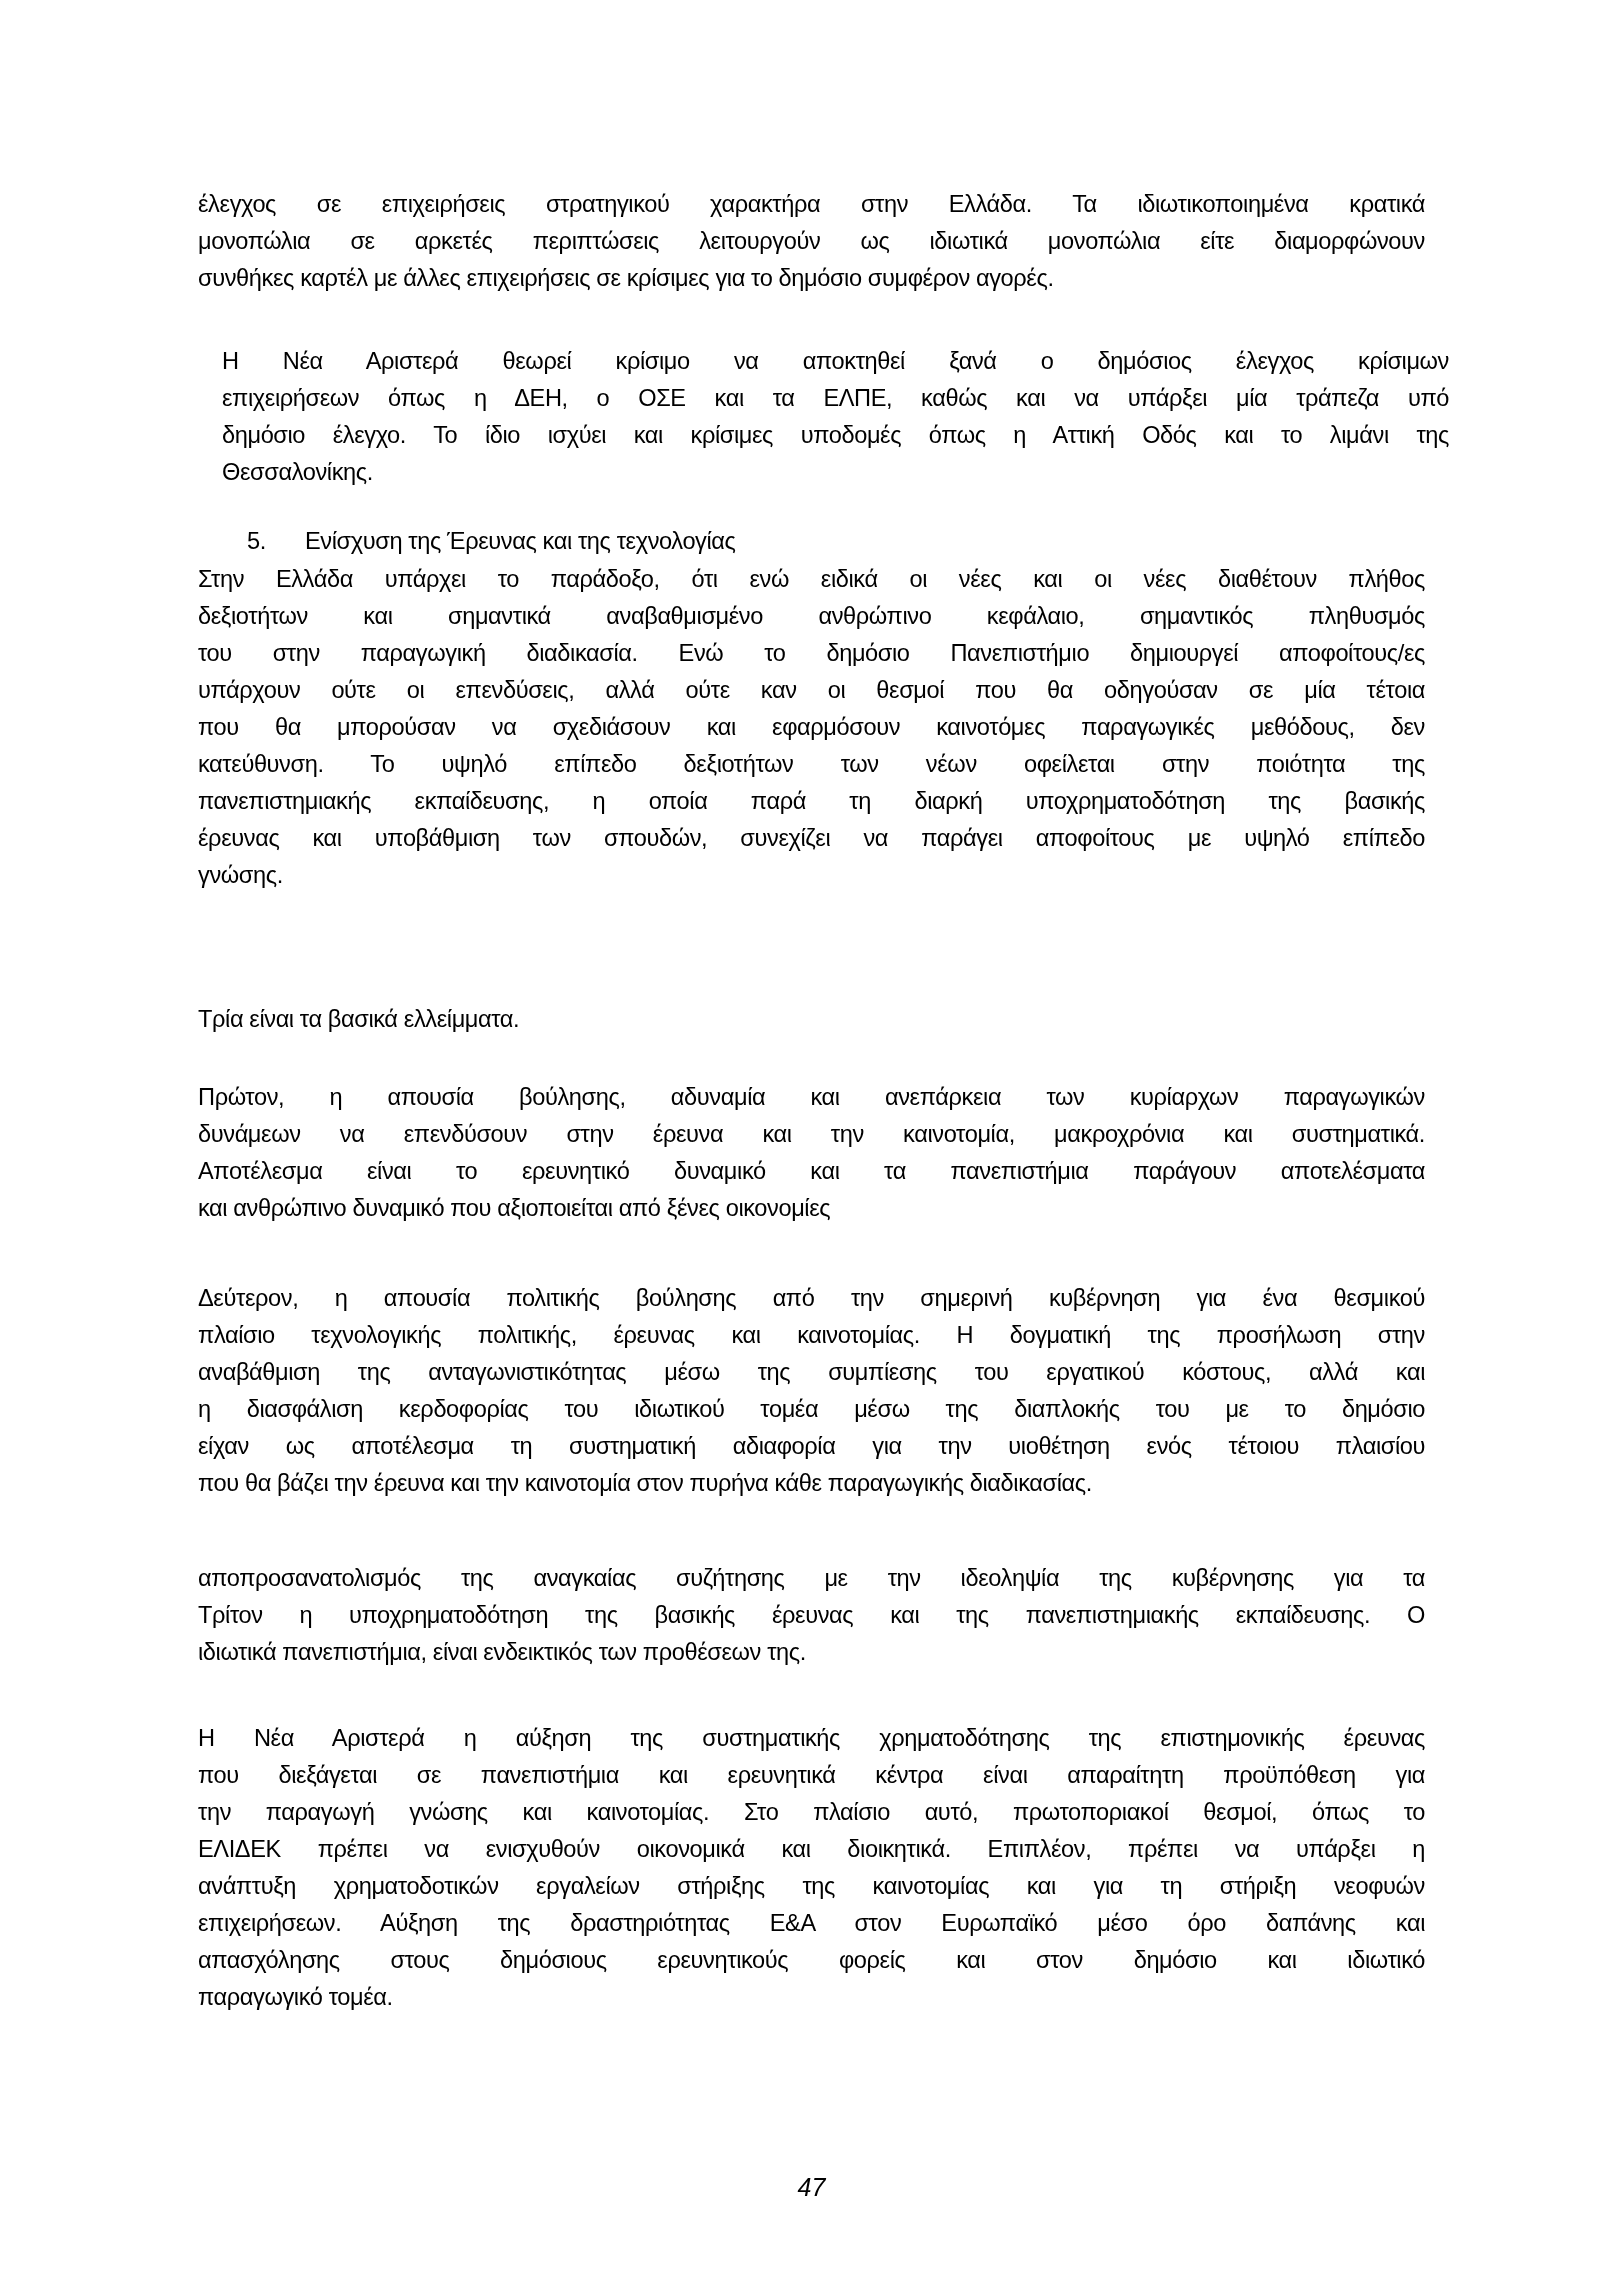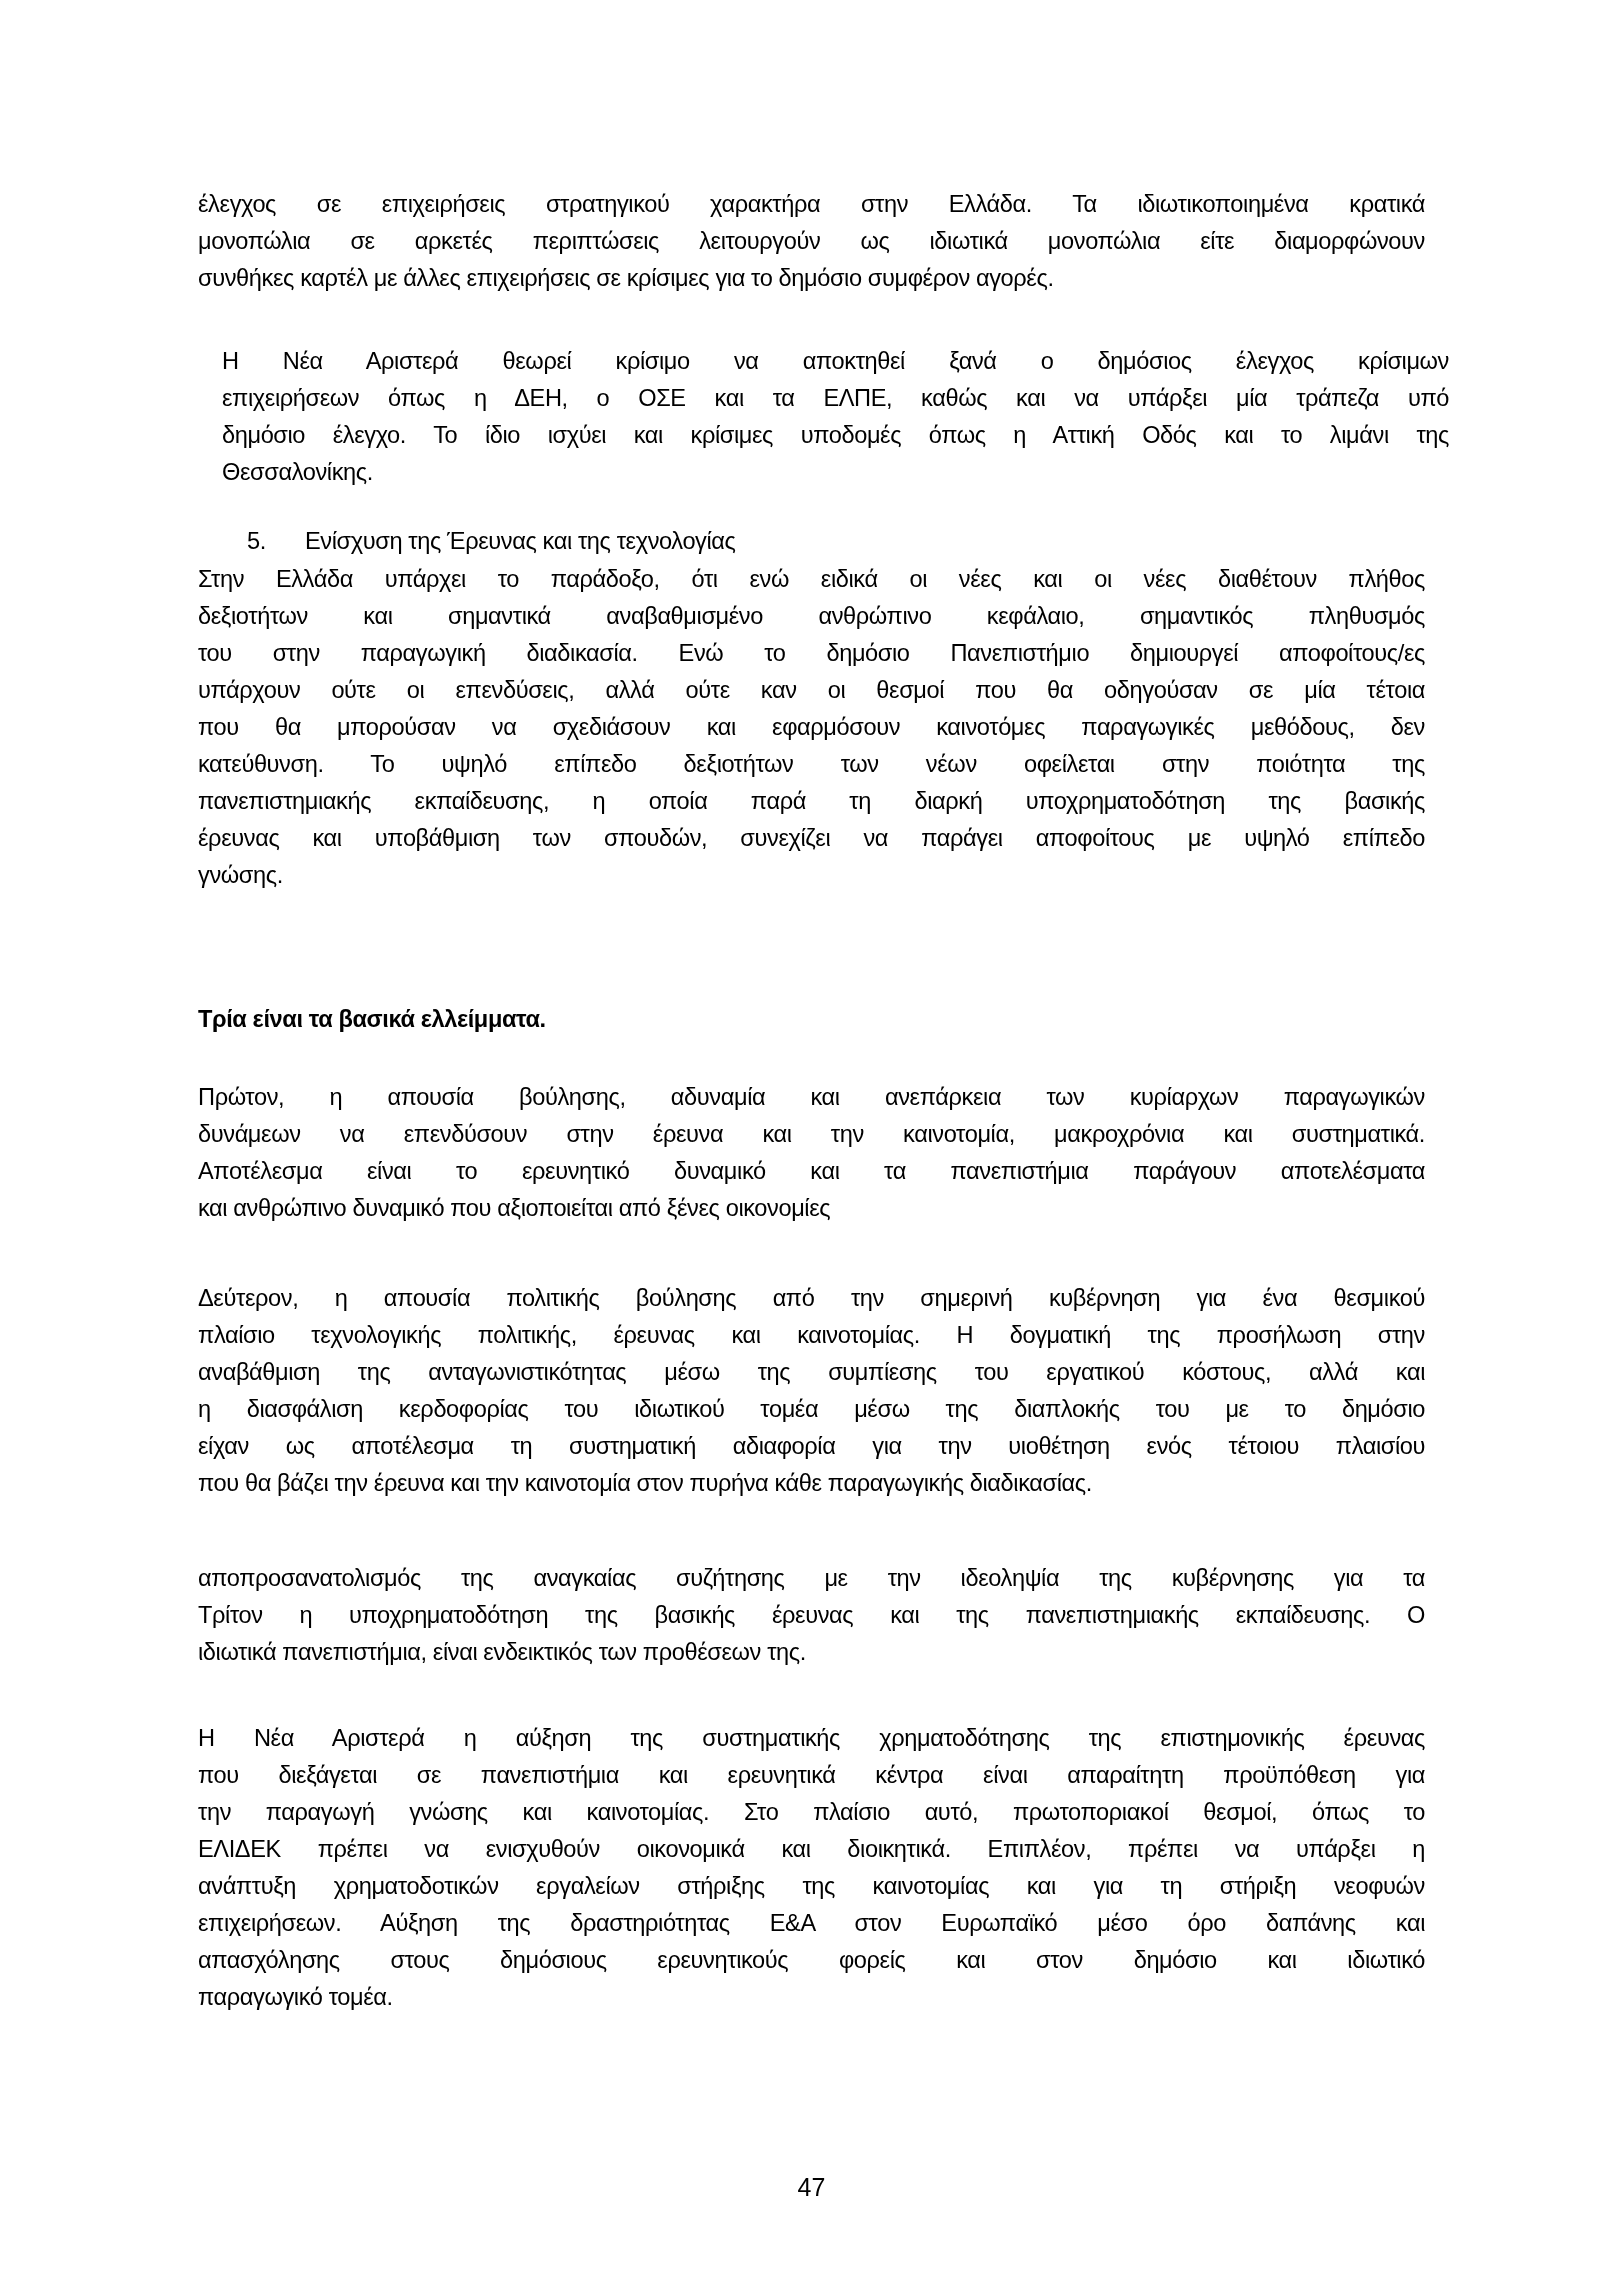--- a/index.html
+++ b/index.html
@@ -13,21 +13,21 @@
   .line {
     display: block; height: 37px; line-height: 37px;
     font-size: 23.6px; white-space: nowrap;
     text-align: justify; text-align-last: justify;
     letter-spacing: -0.4px;
   }
   .line.last { text-align-last: left; }
   .heading { position: absolute; left: 0; width: 1227px; font-size: 23.6px; line-height: 37px; height: 37px; letter-spacing: -0.4px; }
   .heading .num { position: absolute; left: 49px; }
   .heading .text { position: absolute; left: 107px; white-space: nowrap; }
-  .page-number { position: absolute; top: 2169px; left: 0; width: 1623px; text-align: center; font-size: 25px; line-height: 37px; }
+  .page-number { position: absolute; top: 2169px; left: 0; width: 1623px; text-align: center; font-size: 25px; line-height: 37px; font-style: italic; }
 </style>
 </head>
 <body>
 
 <div class="page">
 
   <div class="para" style="top:186px;">
     <span class="line">έλεγχος σε επιχειρήσεις στρατηγικού χαρακτήρα στην Ελλάδα. Τα ιδιωτικοποιημένα κρατικά</span>
     <span class="line">μονοπώλια σε αρκετές περιπτώσεις λειτουργούν ως ιδιωτικά μονοπώλια είτε διαμορφώνουν</span>
     <span class="line last">συνθήκες καρτέλ με άλλες επιχειρήσεις σε κρίσιμες για το δημόσιο συμφέρον αγορές.</span>
@@ -50,21 +50,21 @@
     <span class="line">δεξιοτήτων και σημαντικά αναβαθμισμένο ανθρώπινο κεφάλαιο, σημαντικός πληθυσμός</span>
     <span class="line">του στην παραγωγική διαδικασία.  Ενώ το δημόσιο Πανεπιστήμιο δημιουργεί αποφοίτους/ες</span>
     <span class="line">υπάρχουν ούτε οι επενδύσεις, αλλά ούτε καν οι θεσμοί που θα οδηγούσαν σε μία τέτοια</span>
     <span class="line">που θα μπορούσαν να σχεδιάσουν και εφαρμόσουν καινοτόμες παραγωγικές μεθόδους, δεν</span>
     <span class="line">κατεύθυνση. Το υψηλό επίπεδο δεξιοτήτων των νέων οφείλεται στην ποιότητα της</span>
     <span class="line">πανεπιστημιακής εκπαίδευσης, η οποία παρά τη διαρκή υποχρηματοδότηση της βασικής</span>
     <span class="line">έρευνας και υποβάθμιση των σπουδών, συνεχίζει να παράγει αποφοίτους με υψηλό επίπεδο</span>
     <span class="line last">γνώσης.</span>
   </div>
 
-  <div class="para" style="top:1001px;font-weight:bold;">
+  <div class="para" style="top:1001px;">
     <span class="line last">Τρία είναι τα βασικά ελλείμματα.</span>
   </div>
 
   <div class="para" style="top:1079px;">
     <span class="line">Πρώτον, η απουσία βούλησης, αδυναμία και ανεπάρκεια των κυρίαρχων παραγωγικών</span>
     <span class="line">δυνάμεων να επενδύσουν στην έρευνα και την καινοτομία, μακροχρόνια και συστηματικά.</span>
     <span class="line">Αποτέλεσμα είναι το ερευνητικό δυναμικό και τα πανεπιστήμια παράγουν αποτελέσματα</span>
     <span class="line last">και ανθρώπινο δυναμικό που αξιοποιείται από ξένες οικονομίες</span>
   </div>
 

